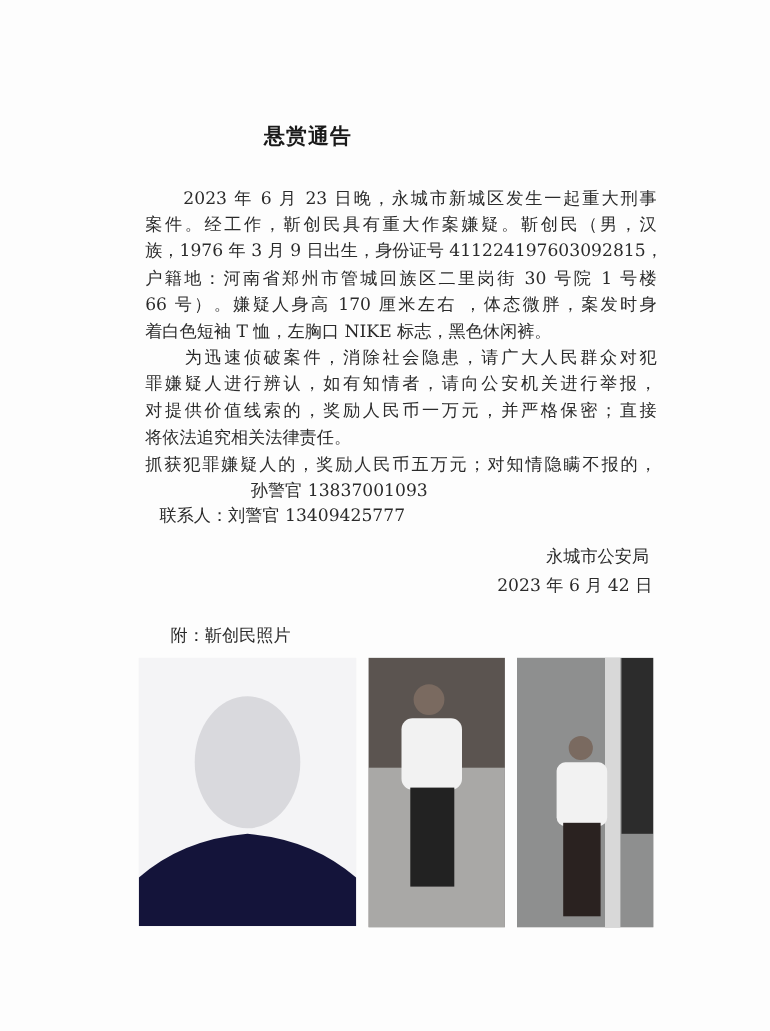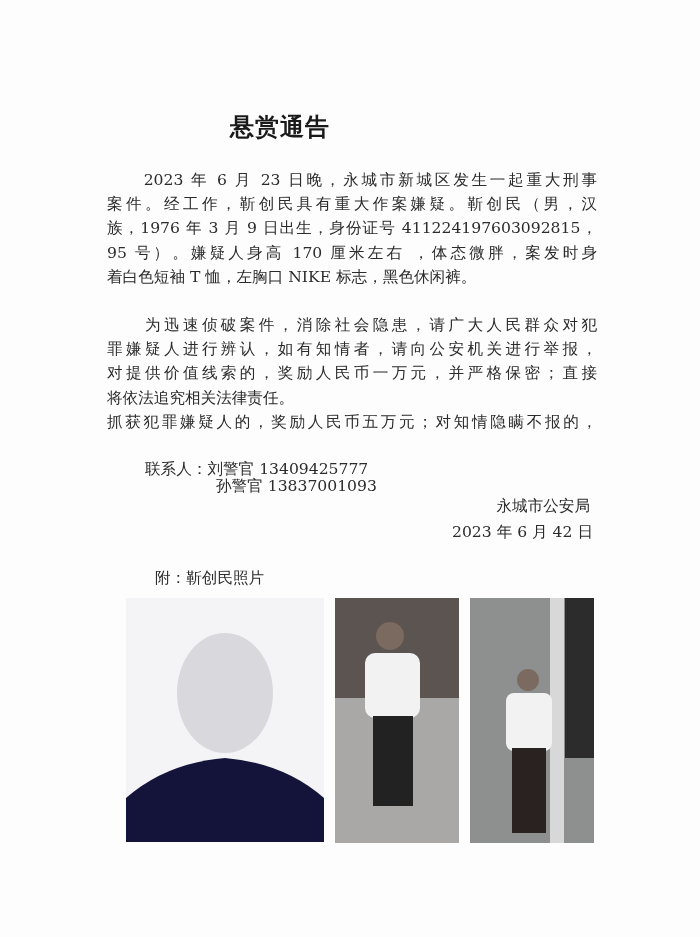--- a/index.html
+++ b/index.html
@@ -1,50 +1,51 @@
 <!DOCTYPE html>
 <html><head>
   <meta charset="utf-8">
   <style>
     html, body { margin: 0; padding: 0; background: #ffffff; }
     body { width: 700px; height: 937px; position: relative; overflow: hidden;
            font-family: "DejaVu Serif", "Liberation Serif", serif; color: #2a2a2a; }
     .page { position: absolute; left: 0; top: 0; width: 700px; height: 937px; background: #fdfdfd; }
     .title { position: absolute; left: 0; width: 560px; top: 111px; text-align: center;
              font-family: Liberation Sans, sans-serif; font-weight: bold;
-             font-size: 24px; letter-spacing: 1px; color: #1a1a1a; }
+             font-size: 19px; letter-spacing: 1px; color: #1a1a1a; }
     .body-text { position: absolute; left: 107px; width: 490px; font-size: 15.6px; line-height: 24.2px;
                  color: #2b2b2b; text-align: justify; text-align-last: justify; }
-    .body-text .line { display: block; white-space: nowrap; }
+    .body-text .line { display: block; white-space: nowrap; margin-left: 25px; }
     .body-text .line.last { text-align-last: left; }
     .para1 { top: 168px; }
     .para2 { top: 313px; }
     .contact { position: absolute; font-size: 15.6px; line-height: 24px; color: #2b2b2b; white-space: nowrap; }
     .contact1 { left: 145px; top: 409px; margin-top: 48px; }
-    .contact2 { left: 216px; top: 434px; margin-top: 40px; }
+    .contact2 { left: 228px; top: 434px; }
     .sig { position: absolute; right: 107px; text-align: left; font-size: 15.6px; color: #2b2b2b; white-space: nowrap; }
     .sig-org { top: 496px; right: 110px; }
     .sig-date { top: 522px; }
     .attach { position: absolute; left: 107px; top: 568px; font-size: 15.6px; color: #2b2b2b; margin-left: 48px; }
     .photo { position: absolute; overflow: hidden; }
     .photo-portrait { left: 126px; top: 598px; width: 198px; height: 244px; background: #f4f4f6; }
     .photo-cctv1 { left: 335px; top: 598px; width: 124px; height: 245px; background: #8d8a88; }
     .photo-cctv2 { left: 470px; top: 598px; width: 124px; height: 245px; background: #8e8f8f; }
   </style>
 </head>
 <body>
 
 <div class="page">
   <div class="title">悬赏通告</div>
 
   <div class="body-text para1">
     <span class="line">　　2023 年 6 月 23 日晚，永城市新城区发生一起重大刑事</span>
     <span class="line">案件。经工作，靳创民具有重大作案嫌疑。靳创民（男，汉</span>
     <span class="line">族，1976 年 3 月 9 日出生，身份证号 411224197603092815，</span>
-    <span class="line">95 号）。嫌疑人身高 170 厘米左右 ，体态微胖，案发时身</span>
+    <span class="line">户籍地：河南省郑州市管城回族区二里岗街 30 号院 1 号楼</span>
+    <span class="line">66 号）。嫌疑人身高 170 厘米左右 ，体态微胖，案发时身</span>
     <span class="line last">着白色短袖 T 恤，左胸口 NIKE 标志，黑色休闲裤。</span>
   </div>
 
   <div class="body-text para2">
     <span class="line">　　为迅速侦破案件，消除社会隐患，请广大人民群众对犯</span>
     <span class="line">罪嫌疑人进行辨认，如有知情者，请向公安机关进行举报，</span>
     <span class="line">对提供价值线索的，奖励人民币一万元，并严格保密；直接</span>
     <span class="line last">将依法追究相关法律责任。</span>
     <span class="line">抓获犯罪嫌疑人的，奖励人民币五万元；对知情隐瞒不报的，</span>
   </div>

